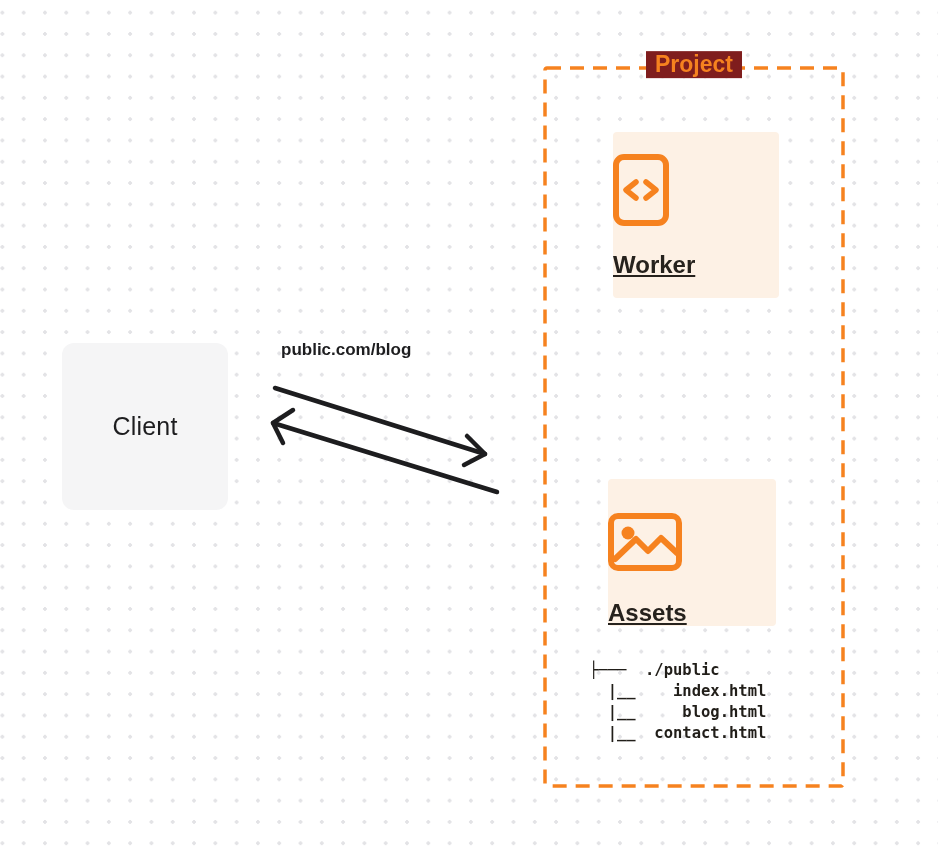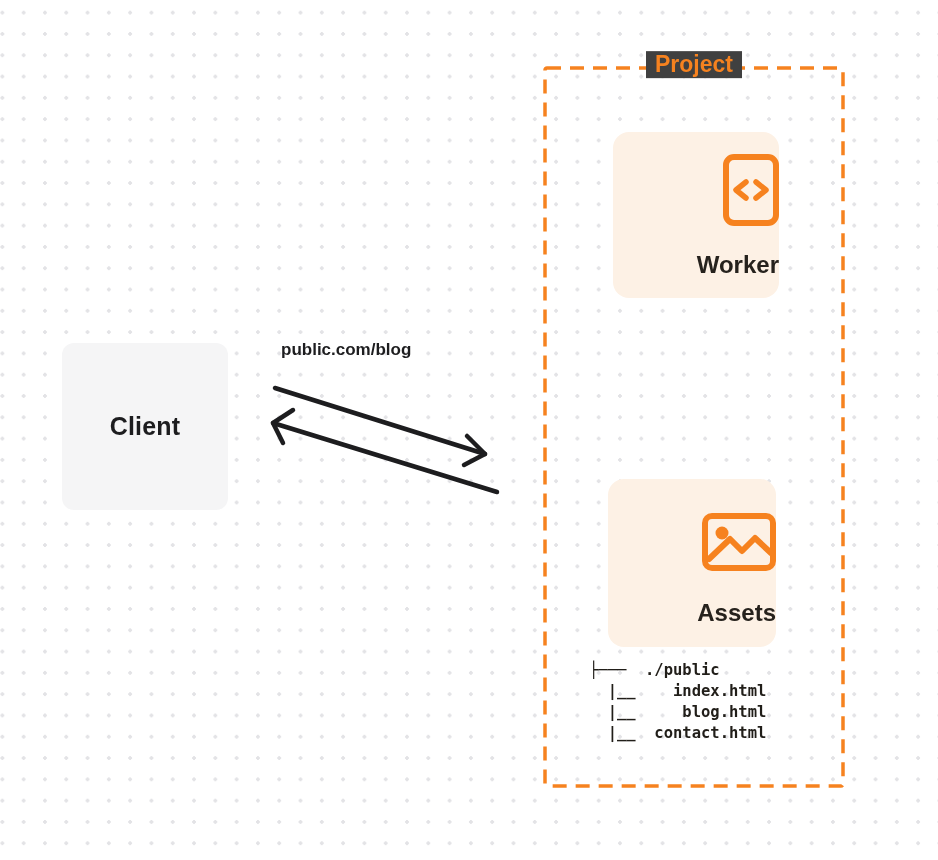--- a/index.html
+++ b/index.html
@@ -25,21 +25,21 @@
   .abs { position: absolute; }
 
   
   .client-box {
     left: 62px; top: 343px; width: 166px; height: 167px;
     background: var(--client-bg);
     border-radius: 12px;
     display: flex; align-items: center; justify-content: center;
   }
   .client-box .label {
-    font-size: 25px; font-weight: bold; color: #1D1D1F; letter-spacing: .2px;
+    font-size: 25px; font-weight: normal; color: #1D1D1F; letter-spacing: .2px;
   }
 
   
   .request-label {
     left: 281px; top: 340px;
     font-size: 17px; font-weight: bold; color: #1D1D1F;
   }
 
   
   .arrows-svg { left: 0; top: 0; width: 938px; height: 860px; pointer-events: none; }
@@ -51,33 +51,33 @@
   
   .project-box { left: 543px; top: 66px; width: 302px; height: 722px; }
   .project-border { position: absolute; left: 0; top: 0; width: 100%; height: 100%; }
   .project-border rect {
     fill: none; stroke: var(--accent); stroke-width: 3.5;
     stroke-dasharray: 14 9;
   }
   .project-title {
     position: absolute; left: 50%; top: 0;
     transform: translate(-50%, -55%);
-    background: #404040; padding: 0 9px;
+    background: #7f1d1d; padding: 0 9px;
     font-size: 23px; font-weight: bold; color: var(--accent);
     white-space: nowrap;
     text-align: center;
   }
 
   
   .card {
-    background: var(--card-bg); border-radius: 16px;
-    display: flex; flex-direction: column; align-items: flex-end;
+    background: var(--card-bg); border-radius: 4px;
+    display: flex; flex-direction: column; align-items: flex-start; text-decoration: underline;
   }
   .worker-card { left: 613px; top: 132px; width: 166px; height: 166px; }
-  .assets-card { left: 608px; top: 479px; width: 168px; height: 168px; }
+  .assets-card { left: 608px; top: 479px; width: 168px; height: 147px; }
   .card .card-label {
     font-size: 24px; font-weight: bold; color: var(--text);
   }
   .worker-card .icon-wrap { margin-top: 22px; height: 72px; }
   .worker-card .card-label { margin-top: 25px; }
   .assets-card .icon-wrap { margin-top: 34px; height: 58px; }
   .assets-card .card-label { margin-top: 28px; }
   .icon-stroke { stroke: var(--accent); fill: none; }
   .icon-fill { fill: var(--accent); }
 

